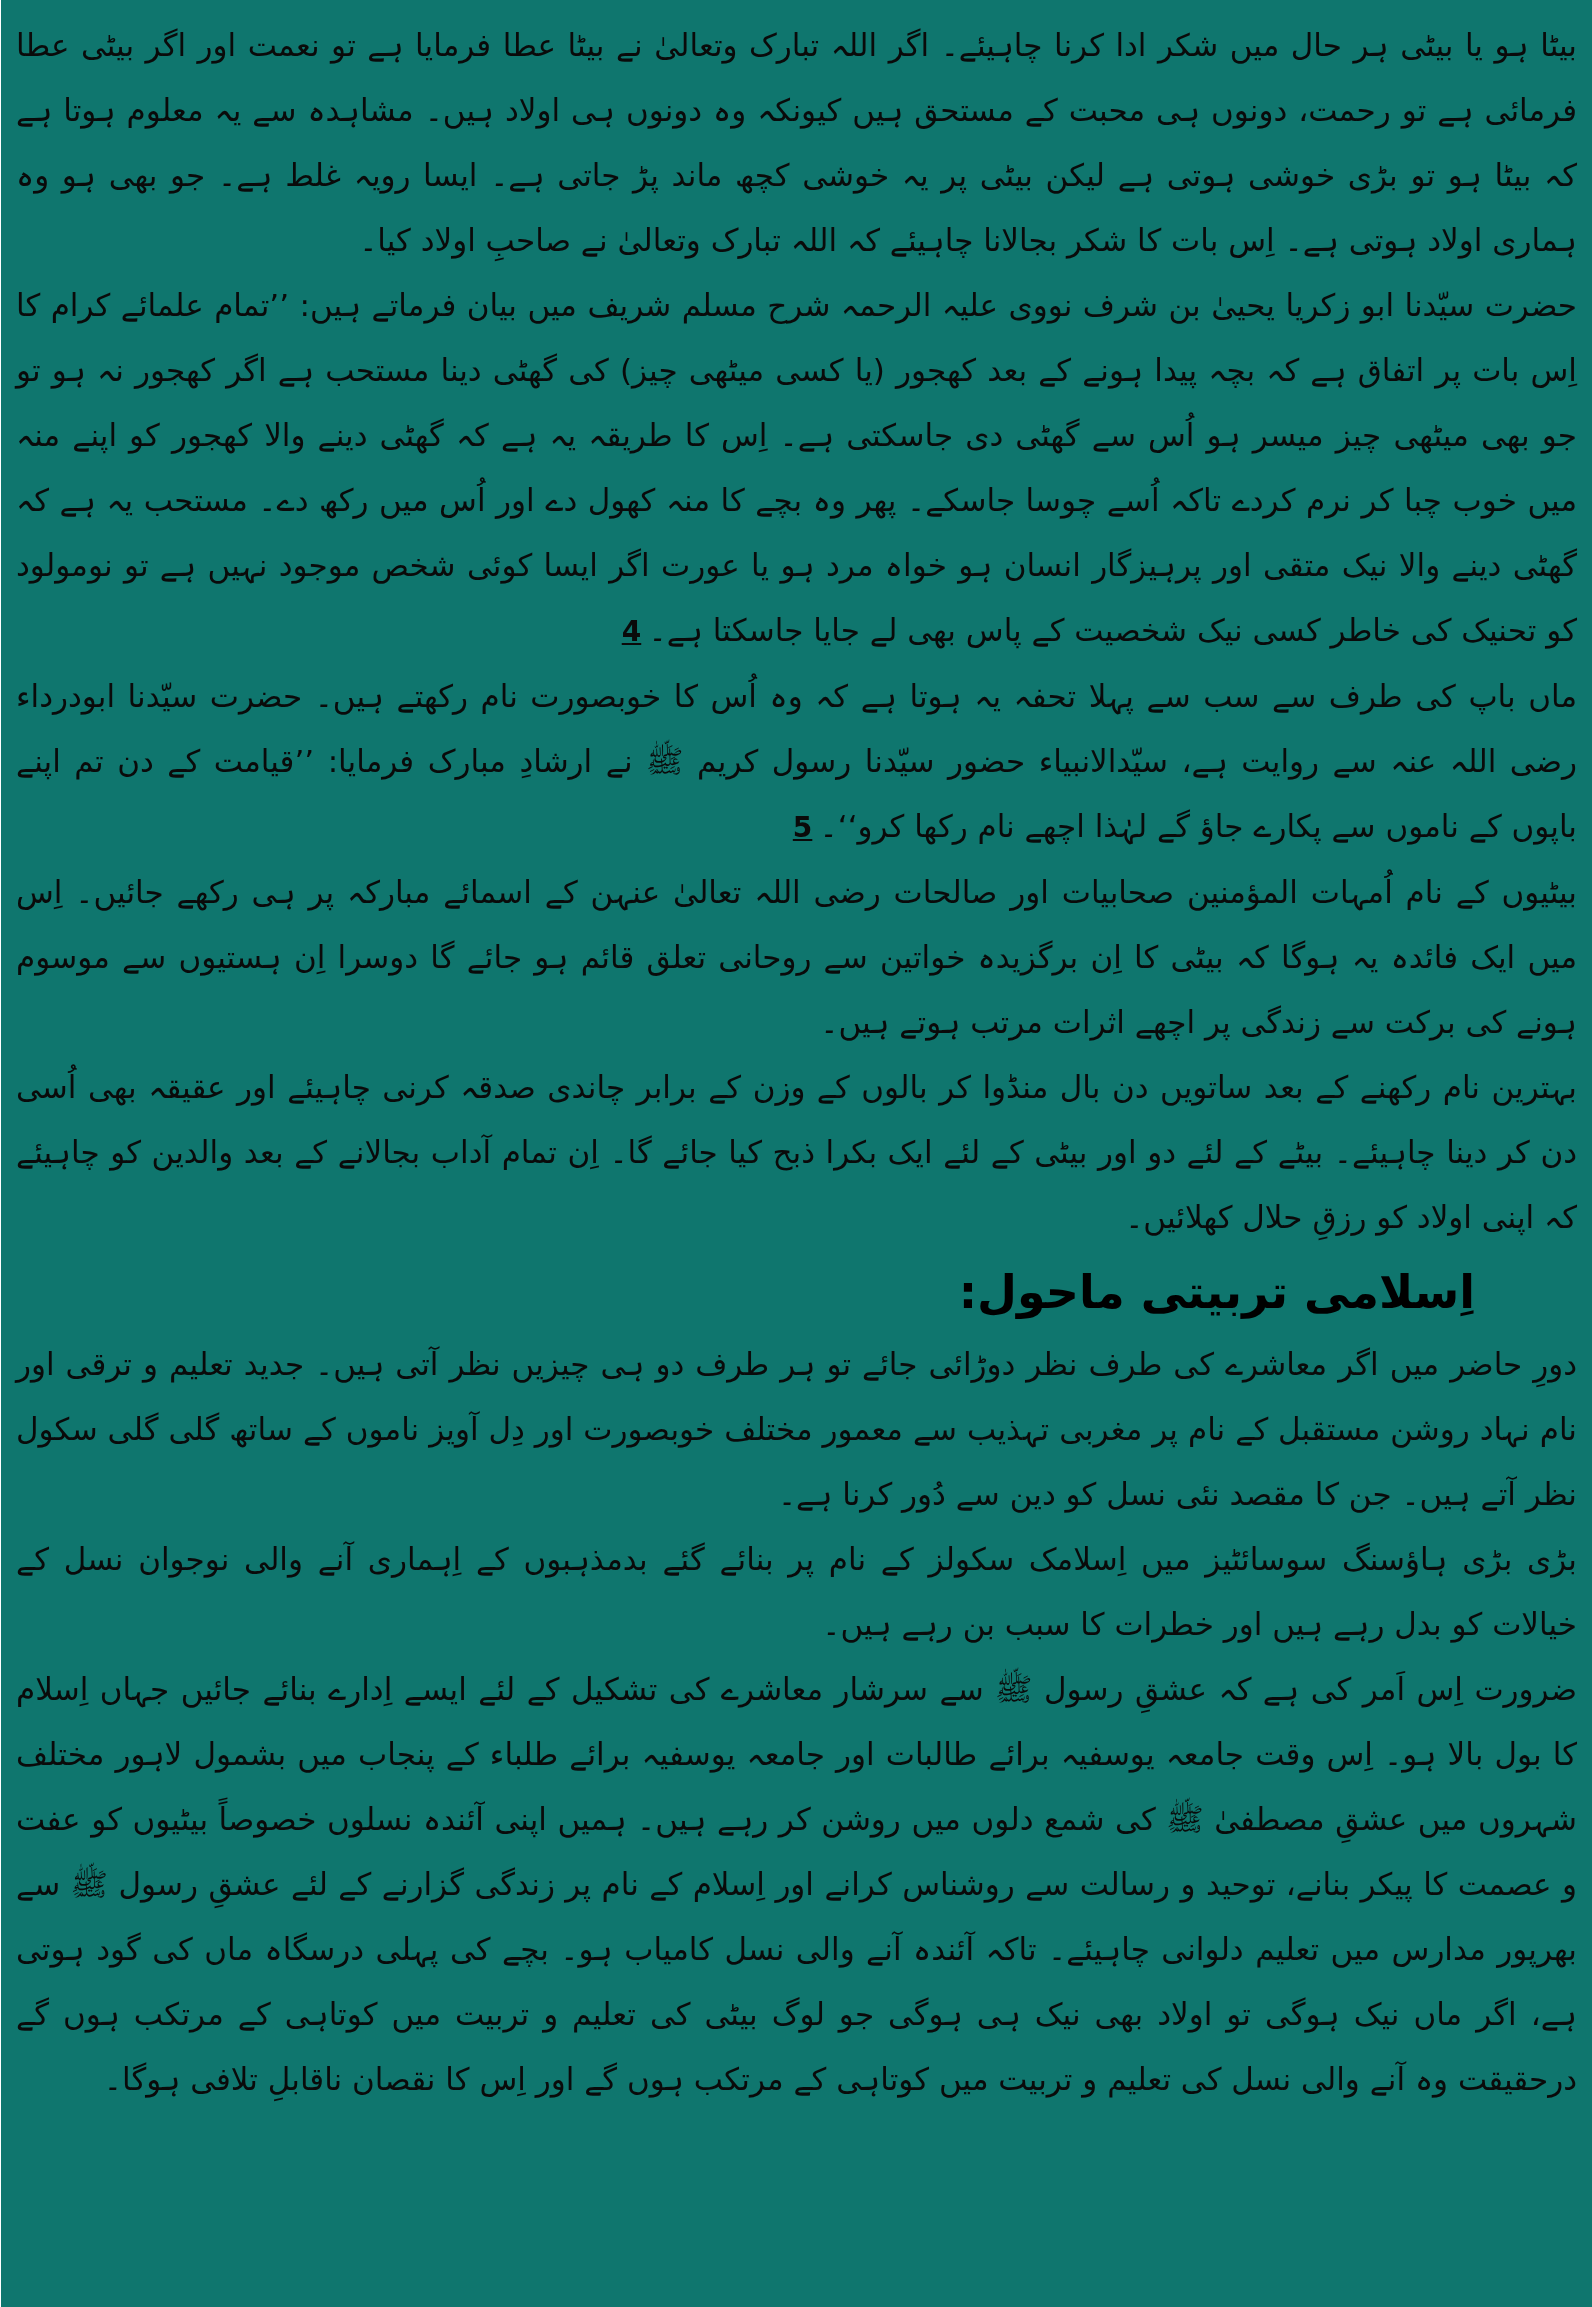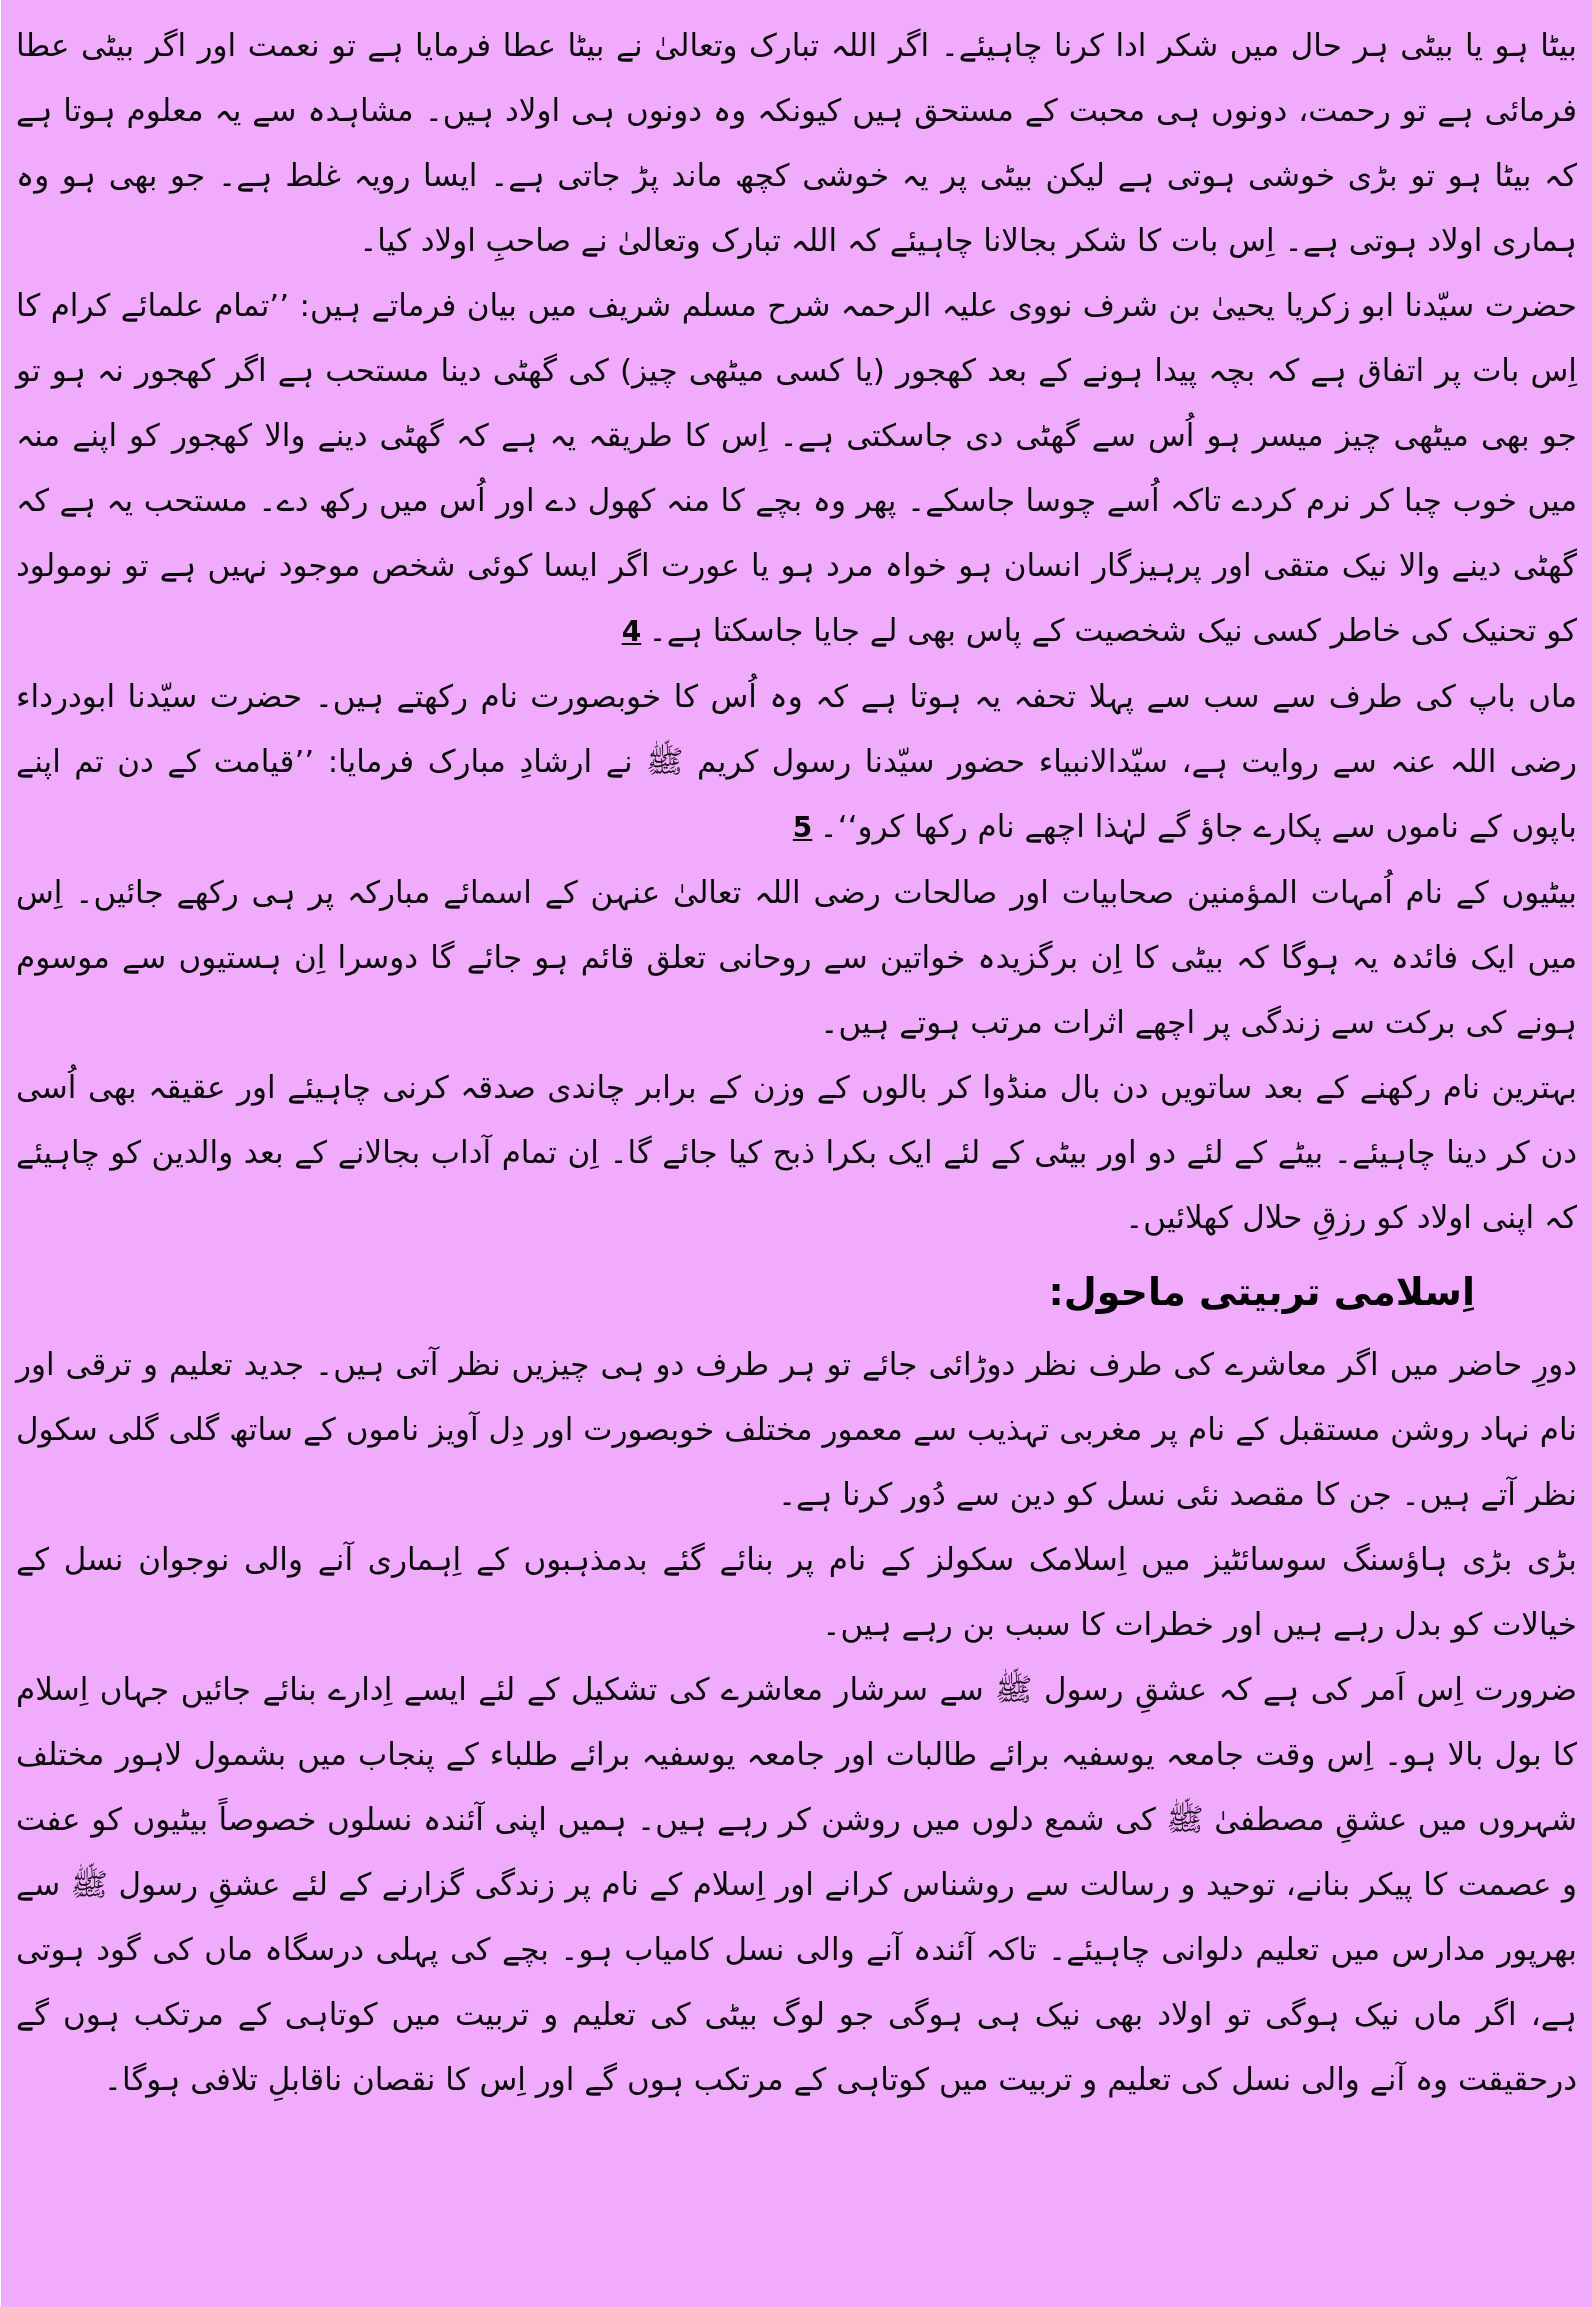--- a/index.html
+++ b/index.html
@@ -10,38 +10,38 @@
   body {
     width: 1593px;
     height: 2307px;
     overflow: hidden;
   }
   .page {
     box-sizing: border-box;
     width: 1593px;
     height: 2307px;
     padding: 13px 16px 29px 16px;
-    background: #f0abfc;
+    background: #0f766e;
     color: #000000;
     direction: rtl;
     font-family: "DejaVu Sans", sans-serif;
   }
   .block {
     direction: rtl;
     unicode-bidi: embed;
   }
   .block.para {
     font-size: 31px;
     line-height: 65px;
     text-align: justify;
     text-justify: inter-word;
     color: #0a0a0a;
   }
   .block.heading {
-    font-size: 38px;
+    font-size: 46px;
     line-height: 73px;
     font-weight: bold;
     text-align: right;
     padding-right: 102px;
     margin-top: 5.9px;
     margin-bottom: 2.9px;
     color: #000000;
   }
   .fnref {
     display: inline-block;

